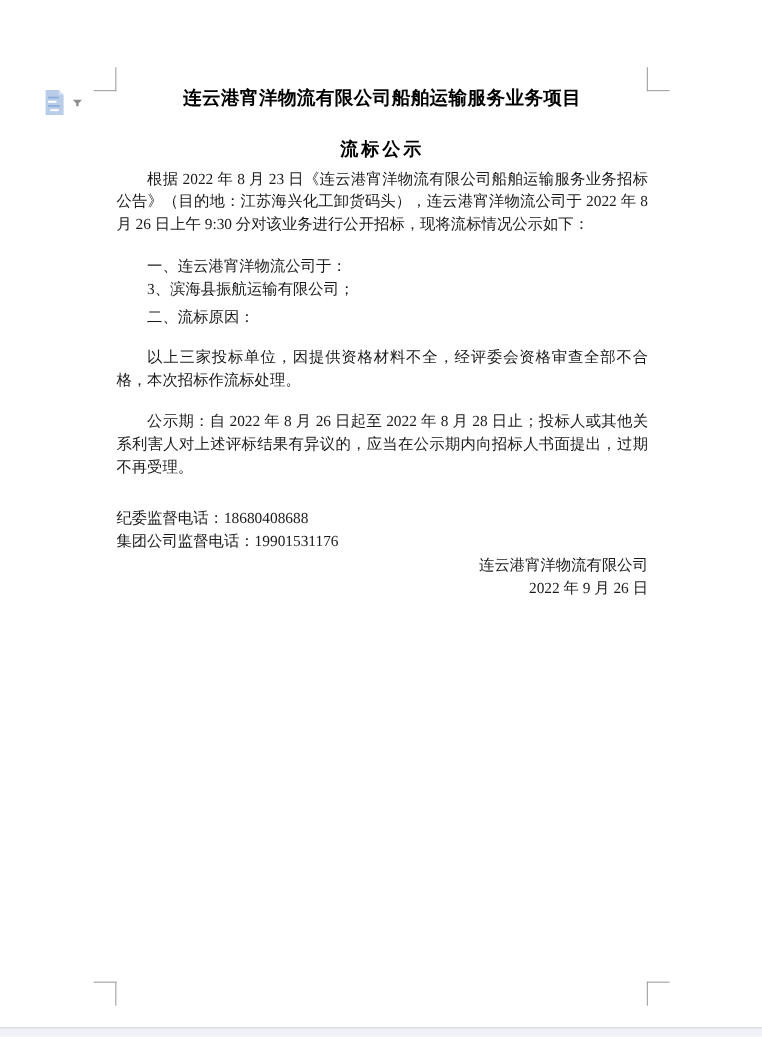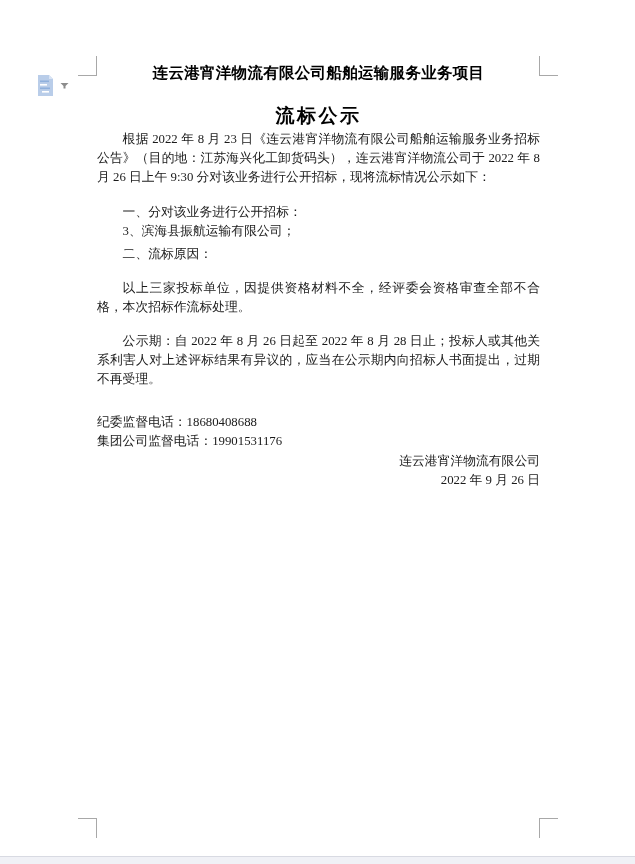--- a/index.html
+++ b/index.html
@@ -26,33 +26,33 @@
   
   .float-widget {
     position: absolute; left: 37px; top: 75px;
     display: flex; align-items: flex-start; gap: 6px;
     cursor: pointer;
   }
   .float-widget .dd { margin-top: 8px; }
 
   
   .text-area {
-    position: absolute; left: 97px; top: 62px; width: 443px;
+    position: absolute; left: 97px; top: 72px; width: 443px;
     color: #1a1a1a;
     font-size: 12.8px;
     line-height: 19.2px;
   }
   .doc-title {
     margin: 0;
     font-size: 15.5px; font-weight: bold; color: #000;
     text-align: center; line-height: 22px; letter-spacing: 0.3px;
   }
   .doc-subtitle {
     margin: 21px 0 0 0;
-    font-size: 19px; font-weight: bold; color: #000;
+    font-size: 15px; font-weight: bold; color: #000;
     text-align: center; line-height: 21px; letter-spacing: 2.5px;
   }
   p { margin: 0; }
   .para { text-align: justify; text-indent: 2em; }
   .line { text-indent: 2em; }
   .para-intro   { margin-top: 4px; }
   .sec1         { margin-top: 15px; }
   .sec2         { margin-top: 4px; }
   .para-reason  { margin-top: 15px; }
   .para-pub     { margin-top: 14px; }
@@ -93,21 +93,21 @@
   </div>
 
   <div class="text-area">
 
     <h1 class="doc-title">连云港宵洋物流有限公司船舶运输服务业务项目</h1>
 
     <h2 class="doc-subtitle">流标公示</h2>
 
     <p class="para para-intro">根据 2022 年 8 月 23 日《连云港宵洋物流有限公司船舶运输服务业务招标公告》（目的地：江苏海兴化工卸货码头），连云港宵洋物流公司于 2022 年 8 月 26 日上午 9:30 分对该业务进行公开招标，现将流标情况公示如下：</p>
 
-    <p class="line sec1">一、分对该业务进行公开招标：</p>
+    <p class="line sec1">一、连云港宵洋物流公司于：</p>
     <p class="line">3、滨海县振航运输有限公司；</p>
 
     <p class="line sec2">二、流标原因：</p>
 
     <p class="para para-reason">以上三家投标单位，因提供资格材料不全，经评委会资格审查全部不合格，本次招标作流标处理。</p>
 
     <p class="para para-pub">公示期：自 2022 年 8 月 26 日起至 2022 年 8 月 28 日止；投标人或其他关系利害人对上述评标结果有异议的，应当在公示期内向招标人书面提出，过期不再受理。</p>
 
     <p class="line contact contact-first">纪委监督电话：18680408688</p>
     <p class="line contact">集团公司监督电话：19901531176</p>

